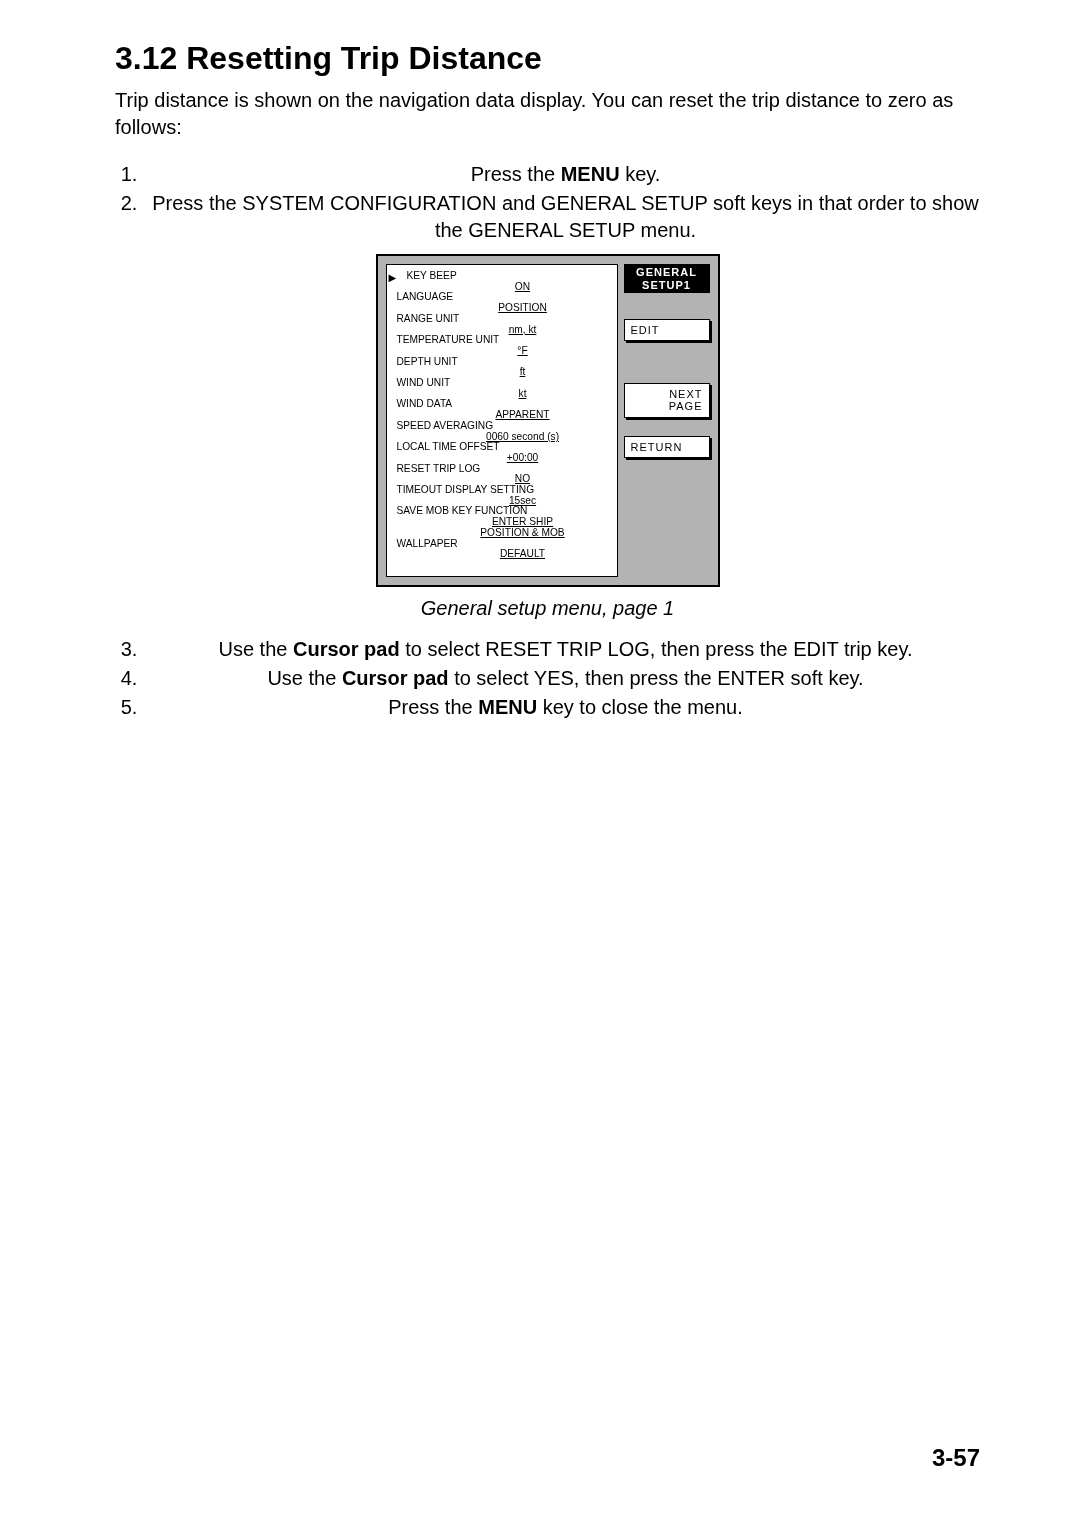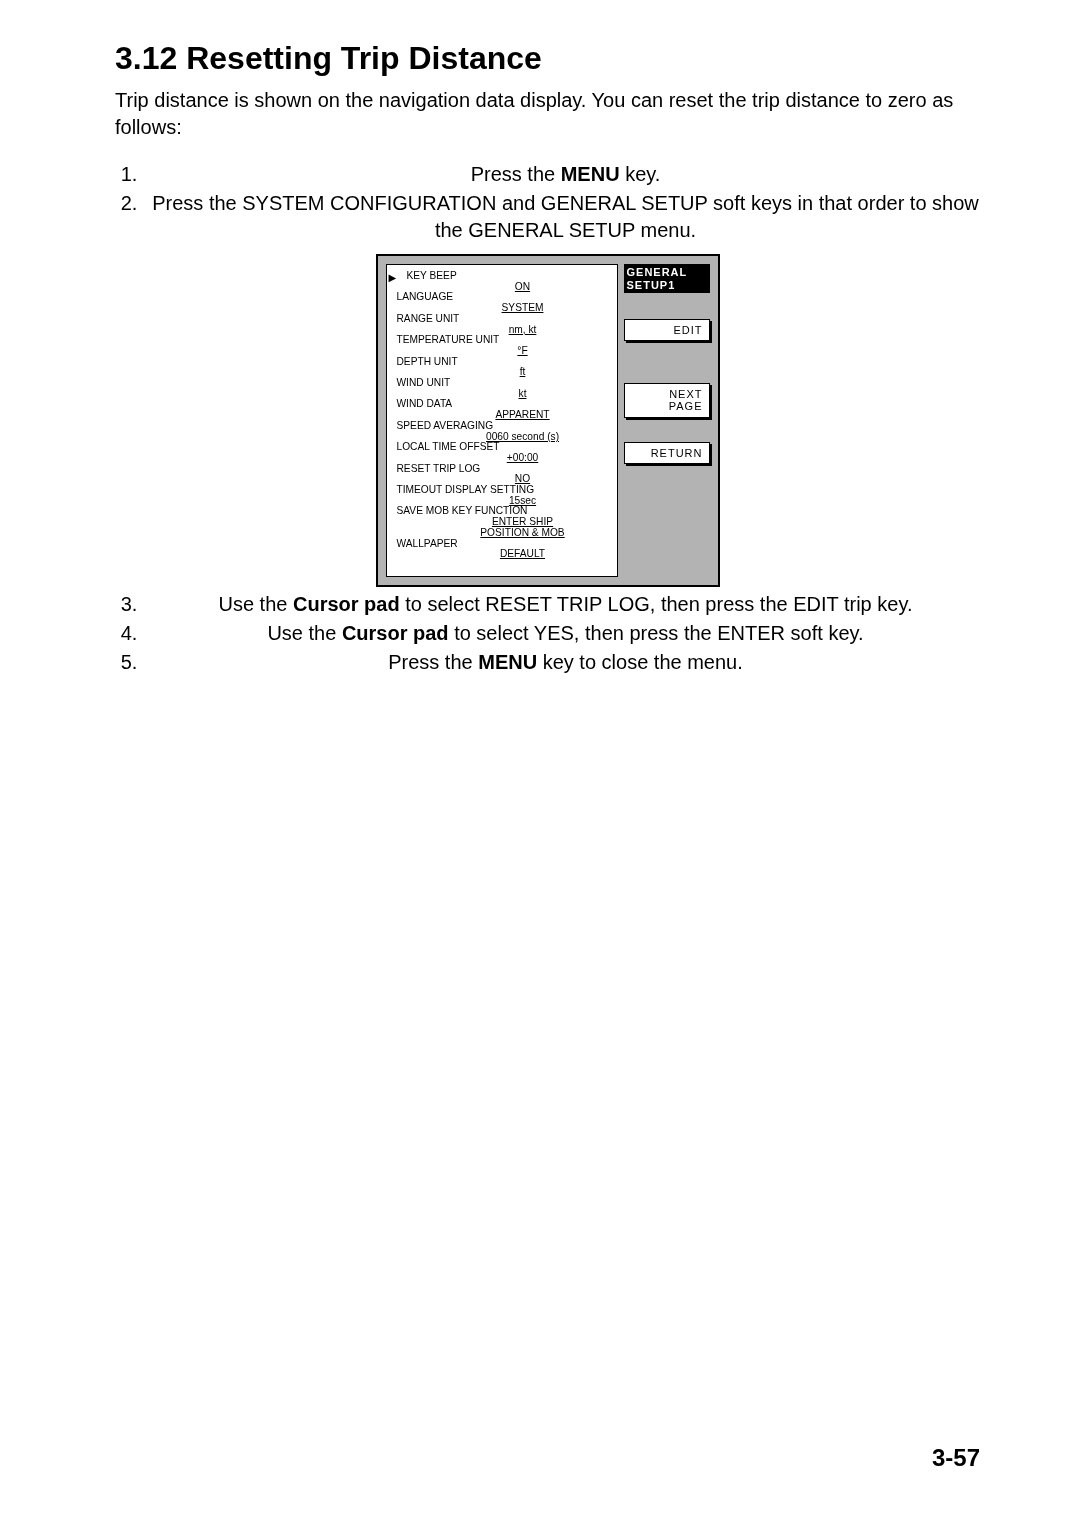--- a/index.html
+++ b/index.html
@@ -88,42 +88,43 @@
     top:8px;
     width:86px;
     display:flex;
     flex-direction:column;
   }
   .softkey-title{
     background:#000;
     color:#fff;
     font-size:11px;
     font-weight:bold;
+    text-align:center;
     line-height:1.15;
     padding:2px 3px;
     margin-bottom:26px;
     letter-spacing:1px;
   }
   .softkey{
     background:#fff;
     border:1px solid #000;
     font-size:11px;
     line-height:1.1;
     padding:4px 6px;
     margin-bottom:42px;
-    text-align:right;
+    text-align:left;
     letter-spacing:1px;
     box-shadow:2px 2px 0 #000;
   }
   .softkey:last-child{
     margin-bottom:0;
   }
   .softkey.next-page{
     text-align:right;
-    margin-bottom:24px;
+    margin-bottom:18px;
   }
   .figure-caption{
     text-align:center;
     font-style:italic;
     font-size:20px;
     margin:10px 0 16px 0;
   }
   p.note{
     font-size:20px;
     line-height:1.35;
@@ -157,21 +158,21 @@
   <div class="diagram-wrap">
     <div class="device-screen">
 
       <div class="menu-panel">
         <span class="cursor-arrow">▶</span>
 
         <span class="row-label" style="padding-left:10px">KEY BEEP</span>
         <span class="row-value">ON</span>
 
         <span class="row-label">LANGUAGE</span>
-        <span class="row-value">SYSTEM</span>
+        <span class="row-value">POSITION</span>
 
         <span class="row-label">RANGE UNIT</span>
         <span class="row-value">nm, kt</span>
 
         <span class="row-label">TEMPERATURE UNIT</span>
         <span class="row-value">°F</span>
 
         <span class="row-label">DEPTH UNIT</span>
         <span class="row-value">ft</span>
 
@@ -210,20 +211,21 @@
         <div class="softkey next-page">
           <span>NEXT</span><br>
           <span>PAGE</span>
         </div>
         <div class="softkey">RETURN</div>
       </div>
 
     </div>
   </div>
 
+  <div class="figure-caption">General setup menu, page 1</div>
 
 
   <ol class="steps" start="3">
     <li>
       <span>Use the </span><b>Cursor pad</b><span> to select RESET TRIP LOG, then press the EDIT trip key.</span>
     </li>
     <li>
       <span>Use the </span><b>Cursor pad</b><span> to select YES, then press the ENTER soft key.</span>
     </li>
     <li>

